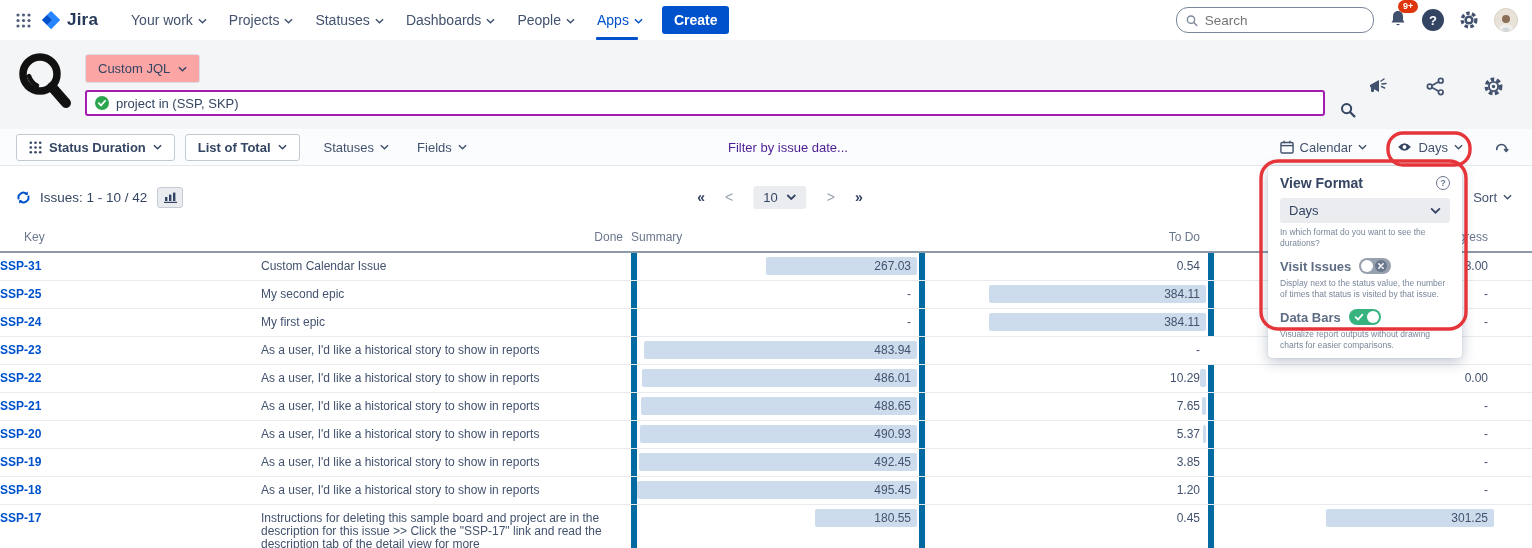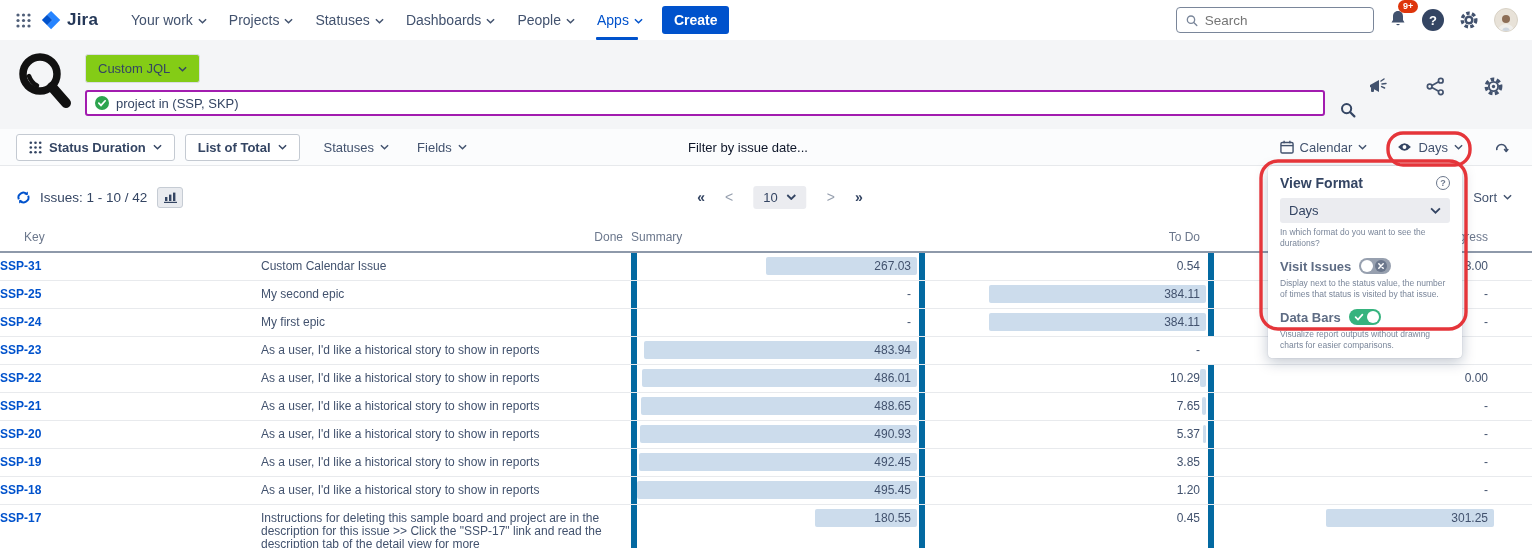--- a/index.html
+++ b/index.html
@@ -16,54 +16,54 @@
   .nav-item { position:relative; height:40px; display:flex; align-items:center; gap:5px;
     padding:0 11px; font-size:14px; font-weight:500; color:#42526e; cursor:pointer; }
   .nav-item.active { color:#0052cc; }
   .nav-item.active::after { content:""; position:absolute; left:10px; right:16px; bottom:0;
     height:3px; background:#0052cc; border-radius:1px; }
   .nav-item .chev { margin-top:2px; }
   .create-btn { background:#0052cc; color:#fff; font-size:14px; font-weight:700;
     border:none; border-radius:3px; padding:6px 12px; margin-left:8px; cursor:pointer; }
   .nav-right { margin-left:auto; display:flex; align-items:center; gap:15px; }
   .nav-search { display:flex; align-items:center; gap:7px; width:198px; height:26px;
-    border:1.5px solid #7a869a; border-radius:4px; padding:0 9px; color:#7a869a; }
+    border:1.5px solid #7a869a; border-radius:12px; padding:0 9px; color:#7a869a; }
   .nav-search input { border:none; outline:none; width:100%; font-size:13.5px;
     font-family:"Liberation Sans",sans-serif; color:#42526e; background:transparent; }
   .bell-wrap { position:relative; cursor:pointer; }
   .badge { position:absolute; top:-9px; left:9px; background:#de350b; color:#fff;
     font-size:9px; font-weight:700; border-radius:8px; padding:2px 5px; line-height:1; }
   .help-circle { width:22px; height:22px; border-radius:50%; background:#344563; color:#fff;
     font-size:13px; font-weight:700; display:flex; align-items:center; justify-content:center; cursor:pointer; }
   .avatar { width:24px; height:24px; border-radius:50%; background:#e8e2d8; overflow:hidden;
     display:flex; align-items:flex-end; justify-content:center; cursor:pointer; border:1px solid #d8d2c6;}
 
   
   .jql-band { position:relative; height:89px; background:#f4f5f7; }
   .logo-mag { position:absolute; left:14px; top:8px; }
   .jql-col { position:absolute; left:85px; top:14px; }
-  .jql-mode-btn { display:inline-flex; align-items:center; gap:8px; background:#84cc16;
+  .jql-mode-btn { display:inline-flex; align-items:center; gap:8px; background:#fca5a5;
     border:1px solid #dadde3; border-radius:3px; padding:6px 12px; font-size:13px;
     color:#344563; cursor:pointer; }
   .jql-input { margin-top:7px; width:1240px; height:26px; background:#fff;
     border:2px solid #a21caf; border-radius:3px; display:flex; align-items:center;
     gap:7px; padding:0 8px; font-size:13px; color:#344563; }
   .jql-search-icon { position:absolute; left:1340px; top:62px; cursor:pointer; }
   .band-icons { position:absolute; right:28px; top:36px; display:flex; align-items:center; gap:38px; }
   .band-icons .ico { cursor:pointer; }
 
   
   .toolbar { position:relative; height:37px; background:#fbfcfd; border-bottom:1px solid #e7e9ec;
     display:flex; align-items:center; padding:0 16px; }
   .tb-btn { display:inline-flex; align-items:center; gap:7px; background:#fff;
     border:1px solid #c4cad2; border-radius:3px; padding:5px 12px; font-size:13px;
     font-weight:700; color:#344563; cursor:pointer; margin-right:10px; }
   .tb-link { display:inline-flex; align-items:center; gap:6px; font-size:13px; color:#42526e;
     cursor:pointer; margin:0 14px; }
-  .tb-filter { position:absolute; left:688px; font-size:13px; color:#0f172a; cursor:text; }
+  .tb-filter { position:absolute; left:728px; font-size:13px; color:#4c1d95; cursor:text; }
   .tb-right { margin-left:auto; display:flex; align-items:flex-end; gap:30px; }
   .tb-right .tb-link { margin:0; }
 
   
   .results-row { position:relative; height:30px; margin-top:16px; display:flex;
     align-items:center; padding:0 16px; }
   .issues-label { font-size:13.5px; color:#344563; margin:0 10px 0 9px; }
   .chart-btn { width:26px; height:21px; background:#e9ebef; border:1px solid #c6ccd4;
     border-radius:3px; display:flex; align-items:center; justify-content:center; cursor:pointer; }
   .pagination { position:absolute; left:calc(50% + 14px); transform:translateX(-50%);

